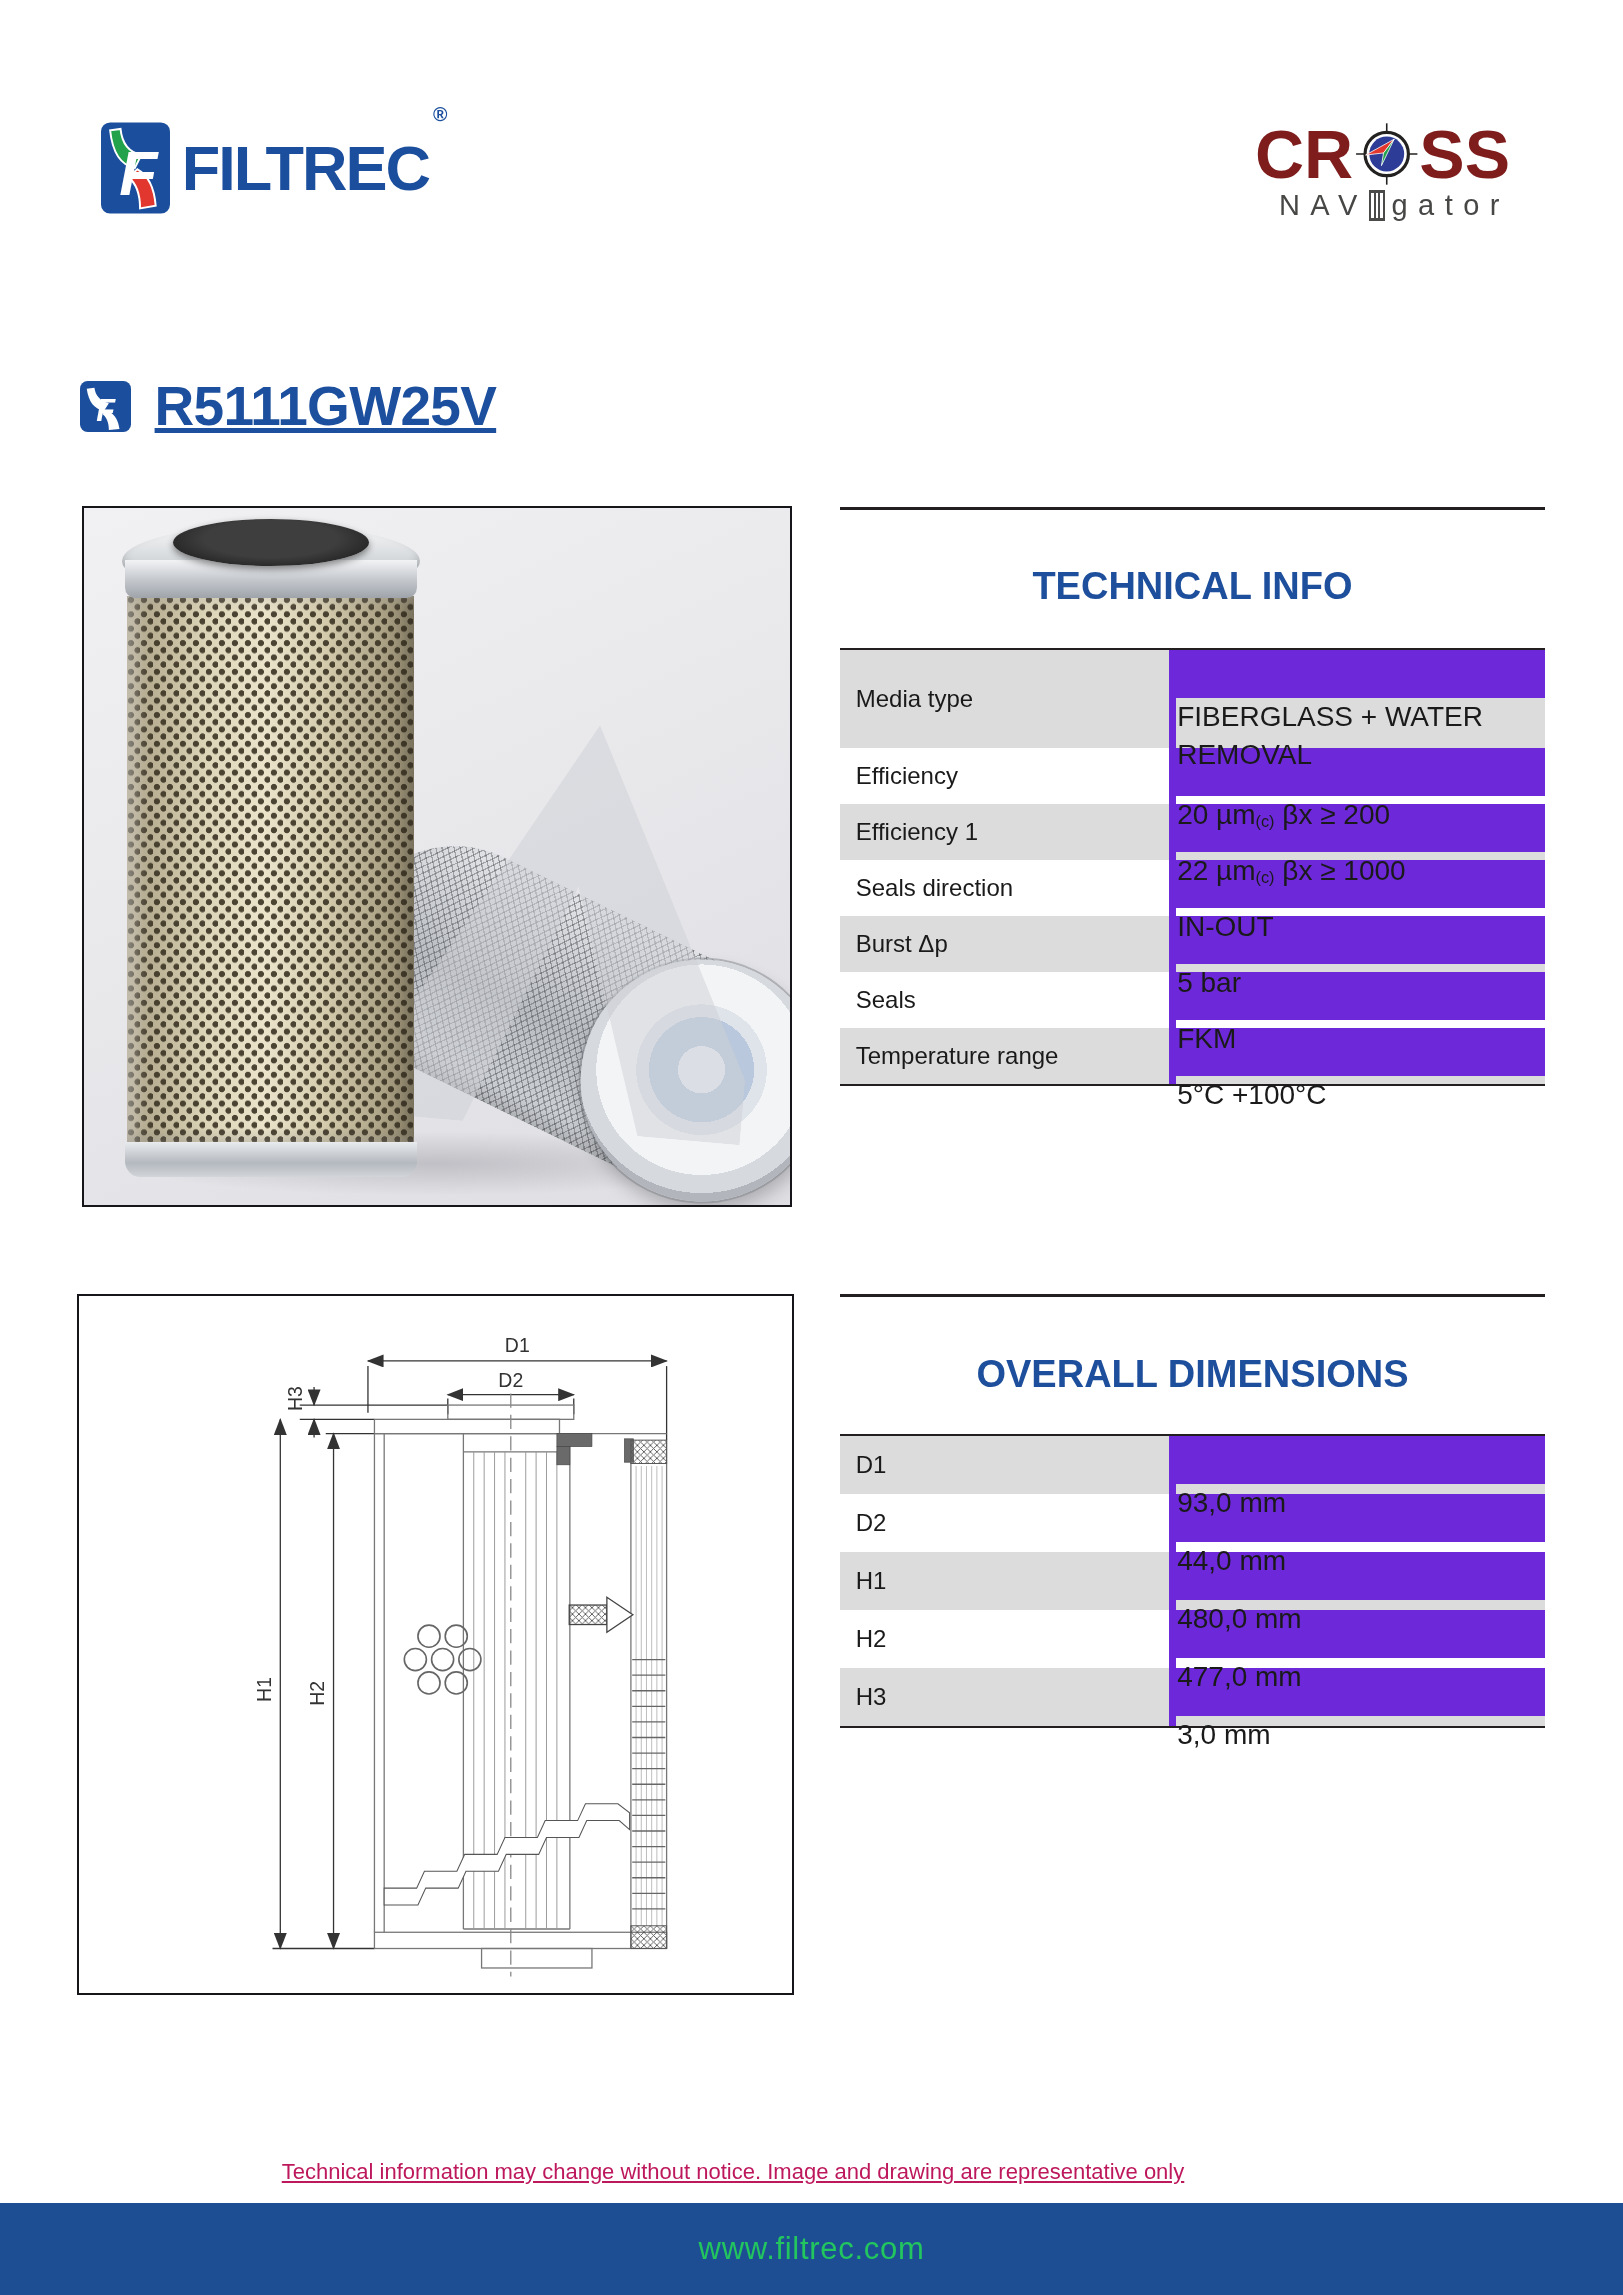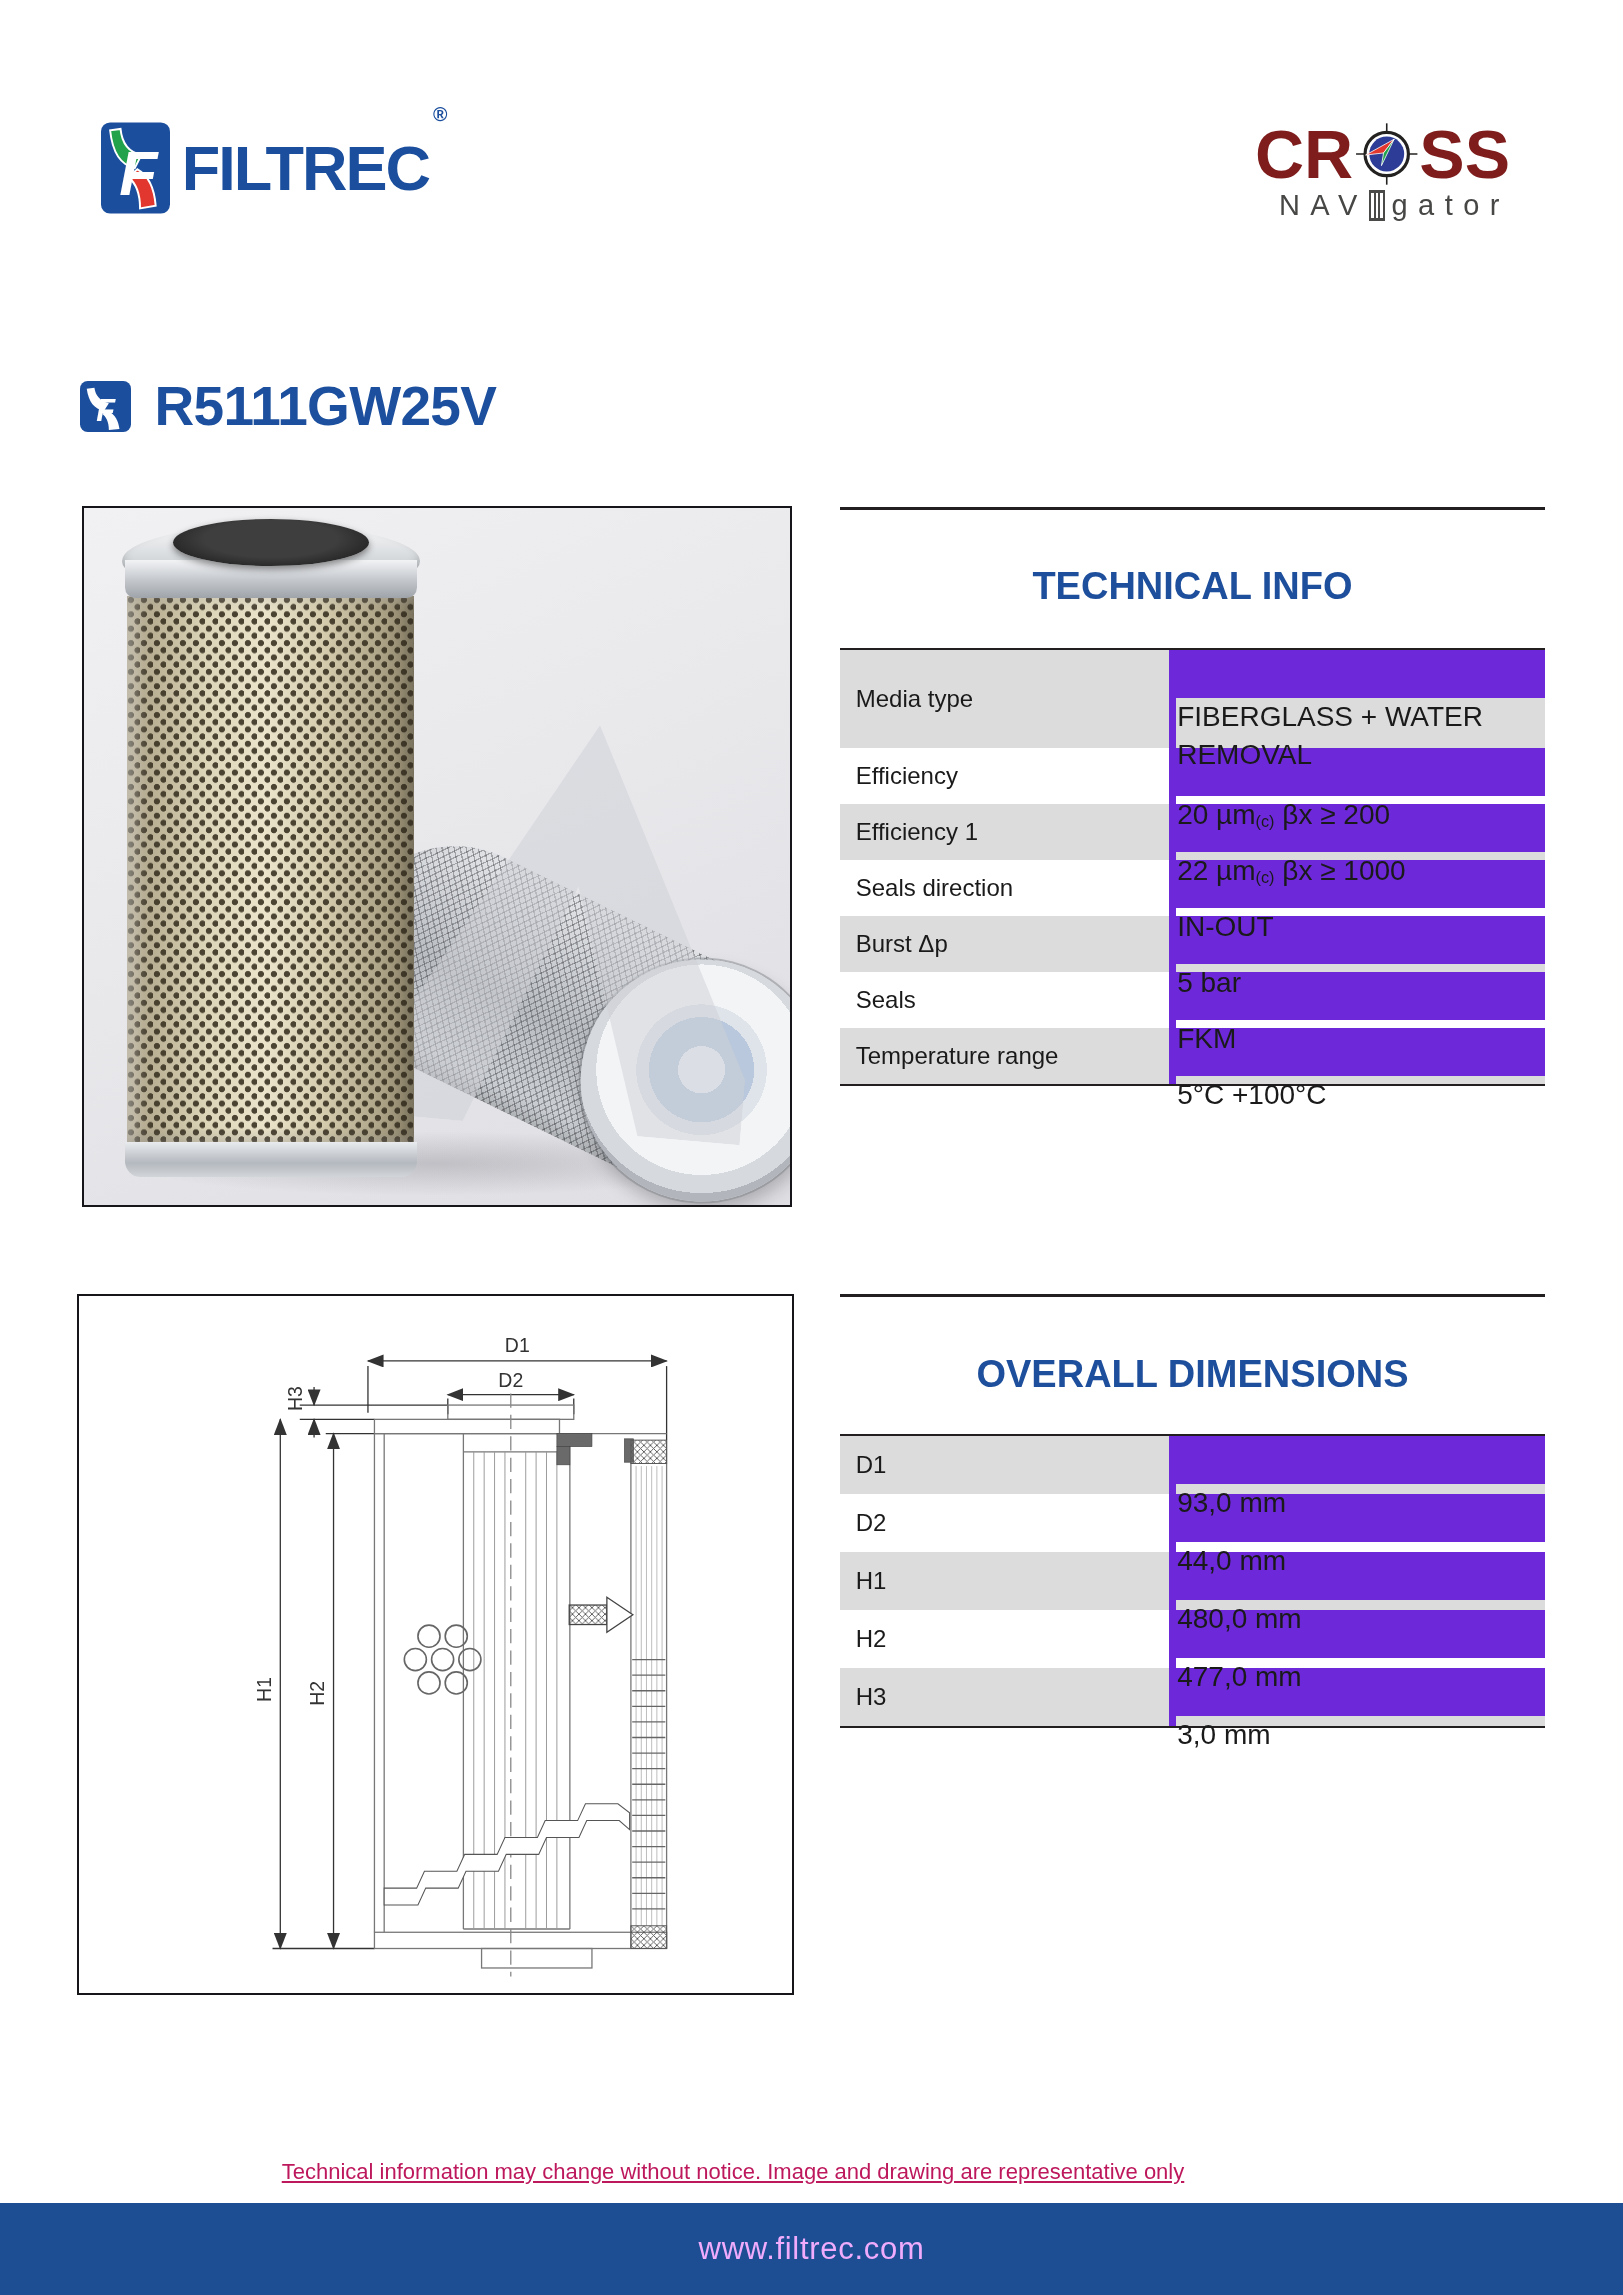--- a/index.html
+++ b/index.html
@@ -17,21 +17,21 @@
   .compass { width:68px; height:68px; margin:0 1.3px; }
   .nav-line { display:flex; align-items:center; justify-content:flex-end; font-size:29px; color:#474746; letter-spacing:10.5px; margin-top:1.3px; }
   .handle-icon { display:inline-block; width:15.7px; height:31px;
     background:repeating-linear-gradient(90deg,#4a4a49 0 2px, #ffffff 2px 4.6px);
     border-top:3.3px solid #4a4a49; border-bottom:3.3px solid #4a4a49; margin:0 6.5px 0 1.3px; }
   .sr { font-size:0; }
 
   
   .prod-title-row { position:absolute; left:80px; top:374px; display:flex; align-items:center; }
   .prod-icon { width:51px; height:51px; }
-  .prod-code { font-size:55px; font-weight:bold; color:#1C4F9E; letter-spacing:-0.7px; margin-left:23.6px; }
+  .prod-code { font-size:55px; font-weight:bold; color:#1C4F9E; letter-spacing:-0.7px; margin-left:23.6px;text-decoration:underline; }
 
   
   .photo-box { position:absolute; left:82px; top:506px; width:710px; height:701px;
     border:2.6px solid #15151a; background:linear-gradient(155deg,#f1f1f3 0%,#e9e9ec 45%,#dedee3 100%); overflow:hidden; }
   .ph-shadow { position:absolute; left:39px; bottom:9.2px; width:622px; height:65px; border-radius:50%;
     background:radial-gradient(ellipse at center, rgba(70,70,80,.22), rgba(70,70,80,0) 70%); z-index:0; }
   .tilted { position:absolute; left:268px; top:281px; width:510px; height:242px;
     transform:rotate(26deg); transform-origin:0 50%; z-index:1; }
   .tl-body { position:absolute; left:0; top:6.5px; width:380px; height:229px;
     border-radius:115px 13px 13px 115px;
@@ -89,21 +89,21 @@
   
   .draw-box { position:absolute; left:77px; top:1294px; width:717px; height:701px;
     border:2.6px solid #15151a; background:#ffffff; }
   .draw-box svg { display:block; width:711px; height:696px; }
 
   
   .foot-note { position:absolute; left:0; top:2159px; width:1466px; text-align:center;
     font-size:22px; color:#be185d;text-decoration:underline; }
   .foot-bar { position:absolute; left:0; top:2203px; width:1623px; height:92px; background:#1D4E93;
     display:flex; align-items:center; justify-content:center; }
-  .foot-site { font-size:31px; color:#f0abfc; letter-spacing:0.7px; }
+  .foot-site { font-size:31px; color:#22c55e; letter-spacing:0.7px; }
 </style>
 </head>
 <body>
 
 <div class="page">
 
   <div class="brand-row">
     <svg class="f-mark" width="69" height="92" viewBox="0 0 106 140">
       <rect x="0" y="0" width="106" height="140" rx="14" fill="#1B4F9E"></rect>
       <path d="M14,12 C18,50 32,66 52,70 L62,50 C42,46 32,30 30,10 Z" fill="#21A24B" stroke="#ffffff" stroke-width="3"></path>

